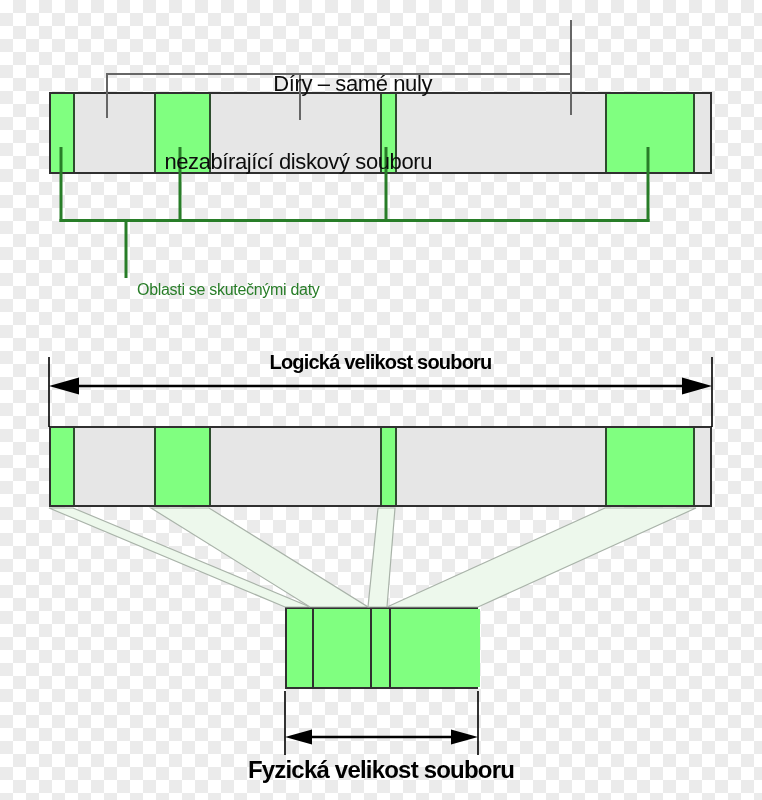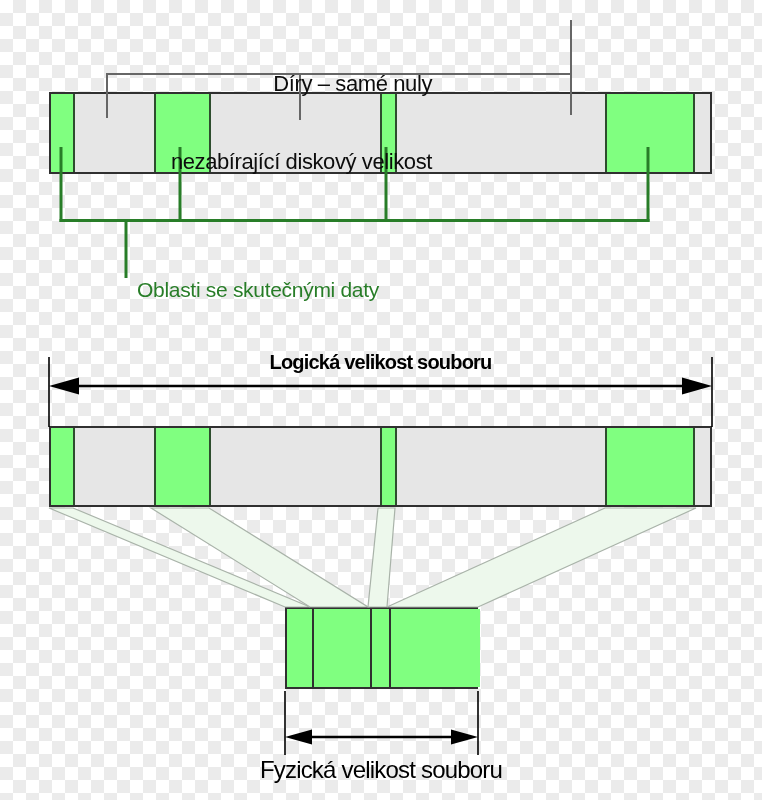--- a/index.html
+++ b/index.html
@@ -40,30 +40,30 @@
   svg.overlay{position:absolute;left:0;top:0;z-index:2;}
 
   
   .label{position:absolute;z-index:3;white-space:pre;}
   #holes-label{
     top:19px;right:200px;text-align:right;
     font-size:22px;line-height:26px;color:#0d0d0d;letter-spacing:-0.4px;
   }
   #data-areas-label{
     left:137px;top:232px;text-align:center;
-    font-size:21px;line-height:23px;color:var(--annotation-green,#287d28);
+    font-size:16px;line-height:23px;color:var(--annotation-green,#287d28);
     letter-spacing:-0.3px;
   }
   #logical-size-label{
     left:49px;top:351px;width:663px;text-align:center;
     font-size:20px;font-weight:bold;color:#000;letter-spacing:-0.8px;
   }
   #physical-size-label{
     left:221px;top:756px;width:320px;text-align:center;
-    font-size:24px;font-weight:normal;color:#000;letter-spacing:-0.8px;
+    font-size:24px;font-weight:bold;color:#000;letter-spacing:-0.8px;
   }
 </style>
 </head>
 <body>
 
 <div class="stage">
 
   <div class="bar" id="logical-bar-1">
       <div class="seg data" style="flex: 0 0 24px;"></div>
       <div class="seg hole" style="flex: 0 0 79px;"></div>
@@ -130,21 +130,21 @@
       <path d="M285,691 V755" stroke-width="1.6" fill="none"></path>
       <path d="M478,691 V755" stroke-width="1.6" fill="none"></path>
       <path d="M305,737 H458" stroke-width="2.4" fill="none"></path>
       <polygon points="285,737 312,729.5 312,744.5" stroke="none"></polygon>
       <polygon points="478,737 451,729.5 451,744.5" stroke="none"></polygon>
     </g>
   </svg>
 
   <div class="label" id="holes-label">
     <div>Díry – samé nuly</div>
-    <div>nezabírající diskový velikost</div>
+    <div>nezabírající diskový souboru</div>
   </div>
 
   <div class="label" id="data-areas-label">
     <div>Oblasti se skutečnými daty</div>
   </div>
 
   <div class="label" id="logical-size-label">Logická velikost souboru</div>
 
   <div class="label" id="physical-size-label">Fyzická velikost souboru</div>
 </div>

